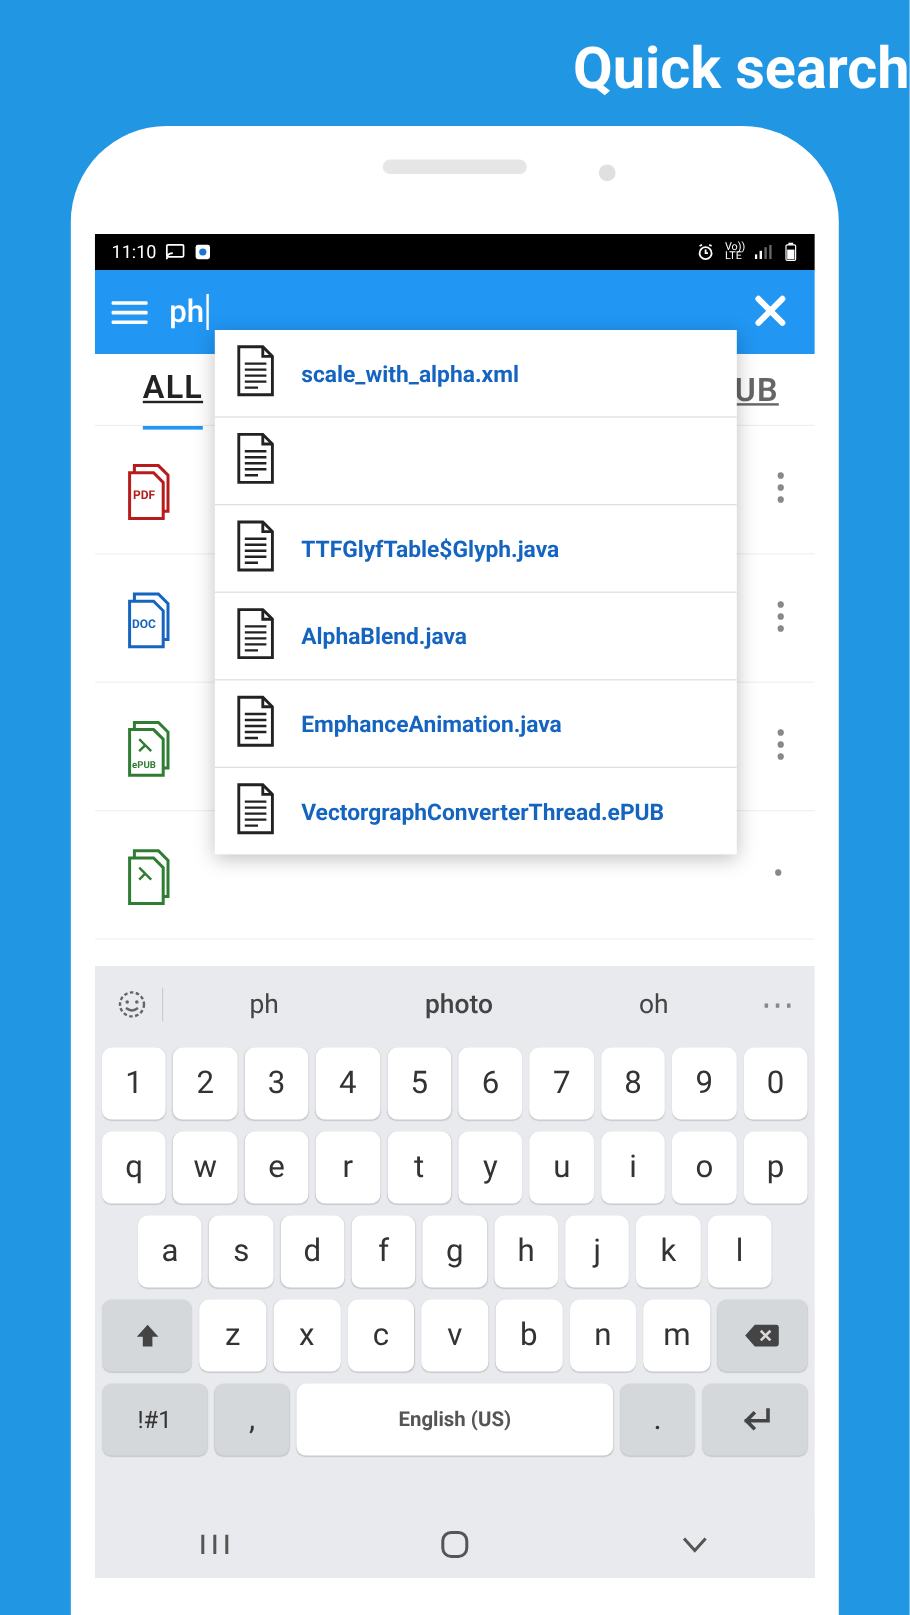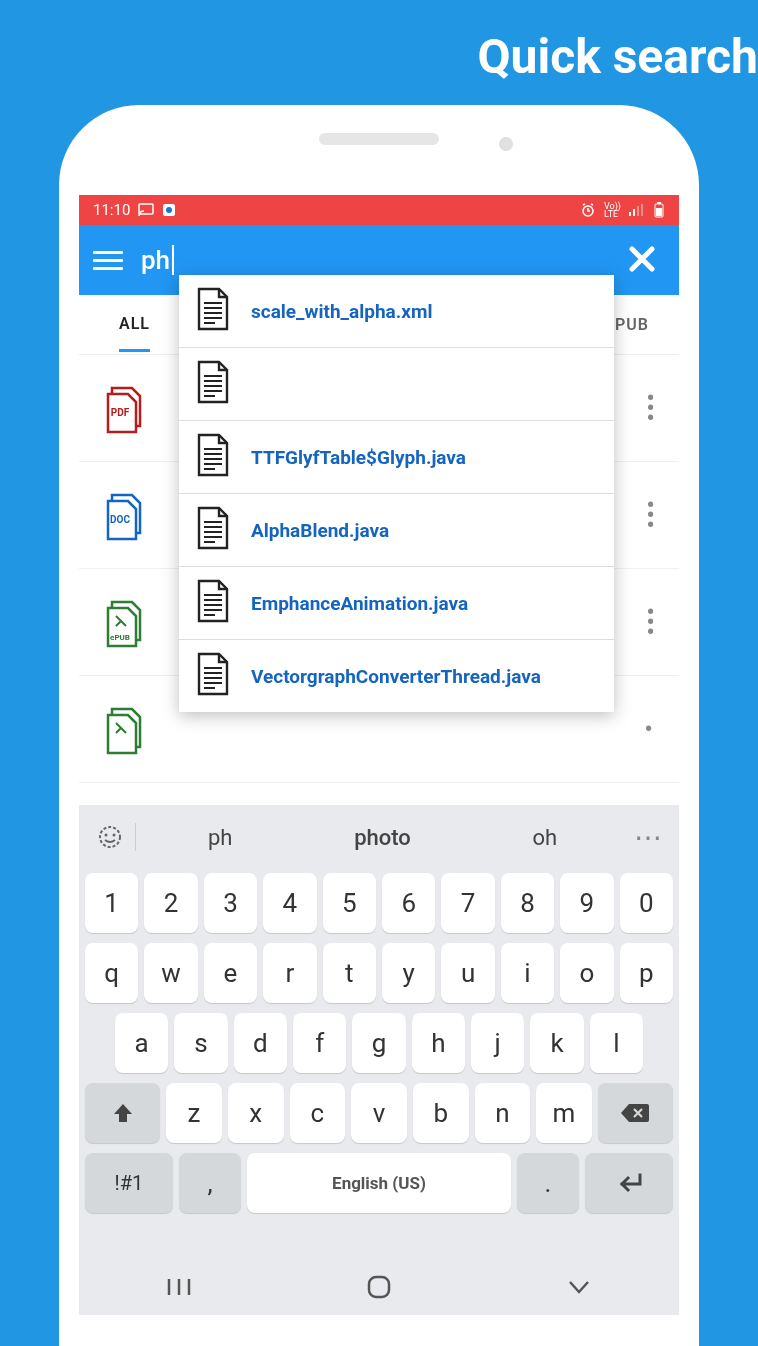--- a/index.html
+++ b/index.html
@@ -43,21 +43,21 @@
     margin-top: 60px;
     width: 600px;
     height: 1120px;
     background: #fff;
     position: relative;
     overflow: hidden;
   }
   
   .status-bar {
     height: 30px;
-    background: #ef4444;
+    background: #000000;
     color: #fff;
     display: flex;
     justify-content: space-between;
     align-items: center;
     padding: 0 14px;
     font-size: 15px;
   }
   .status-left, .status-right { display:flex; align-items:center; gap:8px; }
   .status-icon svg { display:block; }
   
@@ -81,21 +81,21 @@
   
   .tabs {
     height: 60px;
     background:#fff;
     border-bottom:1px solid #eee;
     display:flex;
     align-items:center;
     justify-content:space-between;
     padding: 0 30px 0 40px;
   }
-  .tab { font-size:16px; color:#666; font-weight:600; letter-spacing:1px; }
+  .tab { font-size:27px; color:#666; font-weight:600; letter-spacing:1px;text-decoration:underline; }
   .tab.active { color:#222; border-bottom:3px solid #2196f3; padding-bottom:16px; margin-top:16px;}
   
   .bg-list { position:absolute; top:160px; left:0; right:0; }
   .bg-item { height:107px; display:flex; align-items:center; justify-content:space-between; padding:0 24px; border-bottom:1px solid #f0f0f0;}
   .bg-icon { width:48px; height:52px; display:flex; align-items:flex-end; justify-content:center;}
   .kebab { color:#888; font-size:26px; letter-spacing:0; line-height:8px; cursor:pointer; }
   .kebab span{display:block;margin:2px 0;}
   
   .dropdown {
     position:absolute;
@@ -367,21 +367,21 @@
         <div class="dd-item">
           <div class="dd-icon"><svg width="36" height="44" viewBox="0 0 36 44">
               <path class="doc-svg" d="M4 2 H24 L32 10 V42 H4 Z"></path>
               <path class="doc-svg" d="M24 2 V10 H32"></path>
               <line class="doc-lines" x1="9" y1="16" x2="27" y2="16"></line>
               <line class="doc-lines" x1="9" y1="21" x2="27" y2="21"></line>
               <line class="doc-lines" x1="9" y1="26" x2="27" y2="26"></line>
               <line class="doc-lines" x1="9" y1="31" x2="27" y2="31"></line>
               <line class="doc-lines" x1="9" y1="36" x2="20" y2="36"></line>
             </svg></div>
-                   <div class="dd-label">VectorgraphConverterThread.java</div>
+                   <div class="dd-label">VectorgraphConverterThread.ePUB</div>
         </div>
       </div>
 
     <div class="keyboard">
       <div class="kb-suggest">
         <div class="kb-sticker">
           <svg width="26" height="26" viewBox="0 0 26 26">
               <circle cx="13" cy="13" r="10" stroke="#666" stroke-width="2" fill="none" stroke-dasharray="3 2"></circle>
               <circle cx="9" cy="11" r="1.5" fill="#666"></circle>
               <circle cx="17" cy="11" r="1.5" fill="#666"></circle>

